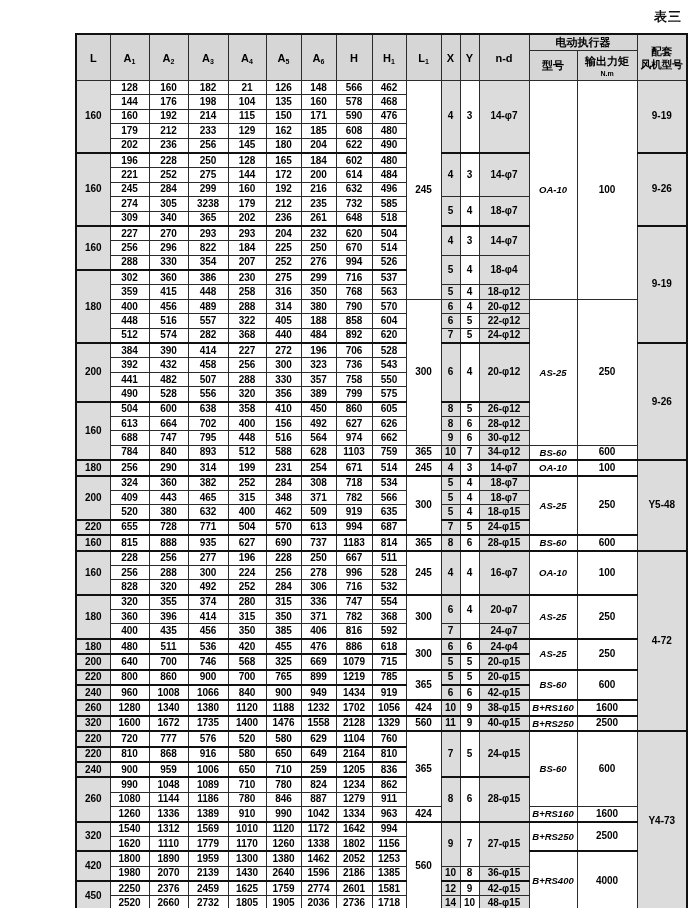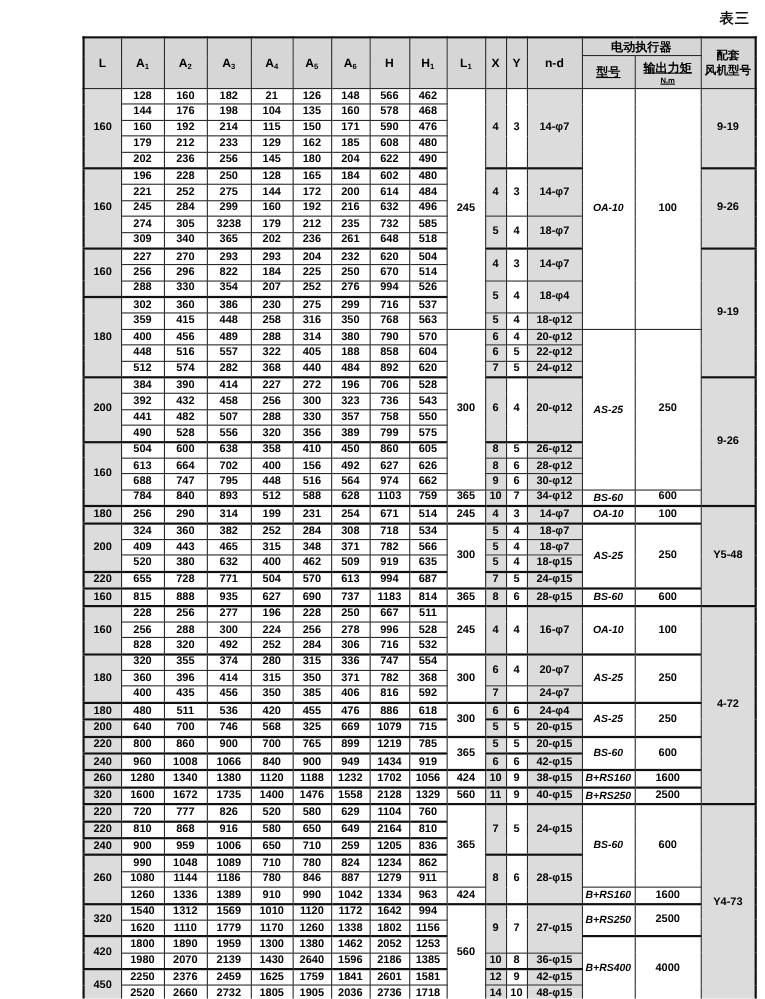--- a/index.html
+++ b/index.html
@@ -7,21 +7,21 @@
   .page { position:relative; width:695px; height:908px; background:#fff; overflow:hidden; }
   .caption { position:absolute; top:8px; right:13px; font-size:13px; font-weight:bold; color:#111; letter-spacing:1px; }
   table.spec { position:absolute; left:75px; top:33px; border-collapse:collapse; table-layout:fixed; border:2px solid #111; }
   .spec th, .spec td {
     border:1px solid #2b2b2b; padding:0; margin:0;
     text-align:center; vertical-align:middle;
     font-weight:bold; color:#000; overflow:hidden; white-space:nowrap;
   }
   .spec thead th { background:#d6d6d6; font-size:11px; }
   .spec thead tr.h1 th { height:15px; }
-  .spec thead tr.h2 th { height:29px;text-decoration:underline; }
+  .spec thead tr.h2 th { height:29px; }
   .spec td { height:13.4px; font-size:10px; line-height:1; background:#ffffff; }
   .spec td.shade { background:#dcdcdc; }
   .spec td.model { font-size:9.5px;font-style:italic; }
   .spec tr.grp > td { border-top:2px solid #111; }
   .spec sub { font-size:7px; vertical-align:-2px; line-height:0; }
   .unit { display:block; font-size:7px; line-height:1; margin-top:1px; font-weight:bold; }
   .two-line { font-size:10.5px; line-height:1.2;text-align:center; }
 </style>
 </head>
 <body>
@@ -657,21 +657,21 @@
           <td class="shade">11</td>
           <td>9</td>
           <td class="shade">40-φ15</td>
           <td class="model">B+RS250</td>
           <td>2500</td>
         </tr>
         <tr class="grp">
           <td class="shade">220</td>
           <td>720</td>
           <td>777</td>
-          <td>826</td>
+          <td>576</td>
           <td>520</td>
           <td>580</td>
           <td>629</td>
           <td>1104</td>
           <td>760</td>
           <td rowspan="5">365</td>
           <td class="shade" rowspan="3">7</td>
           <td rowspan="3">5</td>
           <td class="shade" rowspan="3">24-φ15</td>
           <td class="model" rowspan="5">BS-60</td>
@@ -790,21 +790,21 @@
           <td>8</td>
           <td class="shade">36-φ15</td>
         </tr>
         <tr class="grp">
           <td class="shade" rowspan="2">450</td>
           <td>2250</td>
           <td>2376</td>
           <td>2459</td>
           <td>1625</td>
           <td>1759</td>
-          <td>1841</td>
+          <td>2774</td>
           <td>2601</td>
           <td>1581</td>
           <td class="shade">12</td>
           <td>9</td>
           <td class="shade">42-φ15</td>
         </tr>
         <tr>
           <td>2520</td>
           <td>2660</td>
           <td>2732</td>

